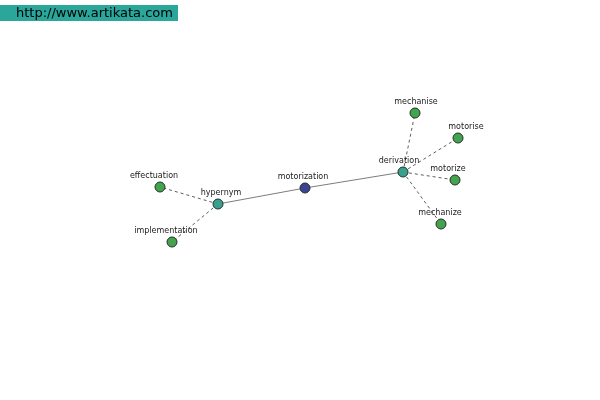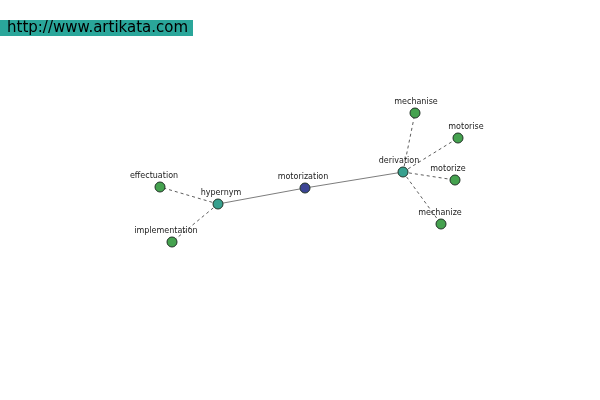--- a/index.html
+++ b/index.html
@@ -11,24 +11,24 @@
   .page {
     position: relative;
     width: 600px;
     height: 400px;
     background: #ffffff;
     overflow: hidden;
   }
   .url-bar {
     position: absolute;
     left: 0;
-    top: 20px;
+    top: 5px;
     display: inline-block;
-    padding: 1px 5px 2px 7px;
-    font-size: 15px;
+    padding: 1px 5px 2px 16px;
+    font-size: 13px;
     line-height: 13px;
     color: #000000;
     white-space: nowrap;
   }
   svg.graph {
     position: absolute;
     left: 0;
     top: 0;
   }
   svg.graph text {

